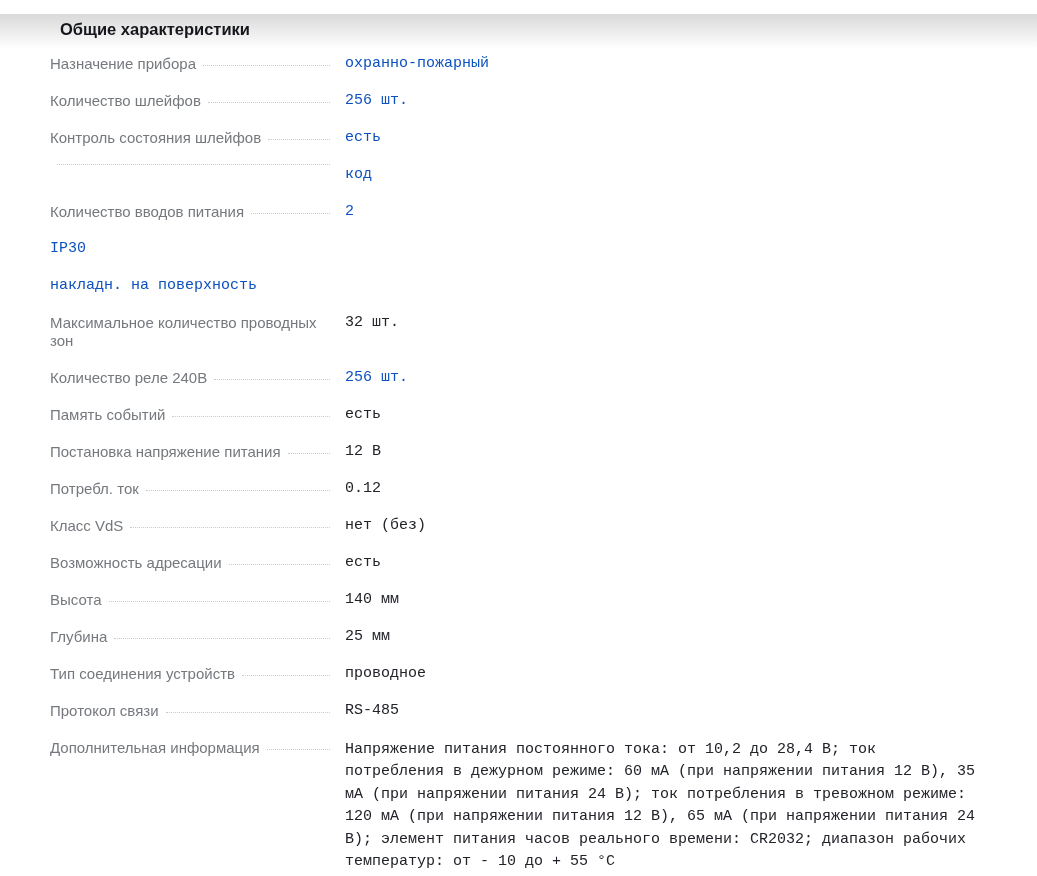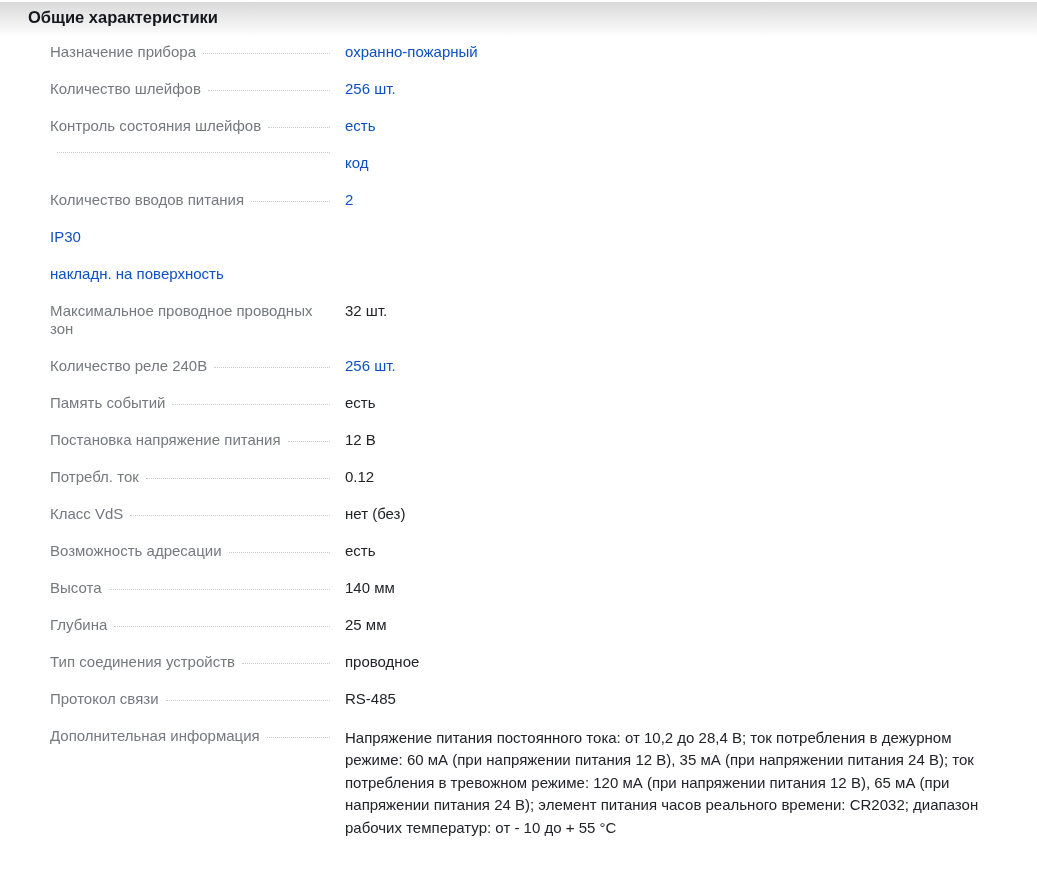--- a/index.html
+++ b/index.html
@@ -9,44 +9,44 @@
     --dots:#c8ccd0;
     --band:#d9d9d9;
   }
   html,body{margin:0;padding:0;}
   body{
     width:1037px;height:876px;overflow:hidden;background:#fff;
     font-family:"Liberation Sans","DejaVu Sans",sans-serif;
     -webkit-font-smoothing:antialiased;
   }
   .band{
-    margin-top:2px;height:38px;box-sizing:border-box;
+    margin-top:14px;height:38px;box-sizing:border-box;
     background:linear-gradient(to bottom, var(--band) 0%, rgba(255,255,255,0) 92%);
-    padding-left:28px;
+    padding-left:60px;
   }
   .band h2{
     margin:0;padding-top:6px;font-size:16.5px;line-height:18px;
     font-weight:bold;color:#15171c;
   }
   .spec-list{padding:3px 52px 0 50px;}
   .row{
     display:flex;align-items:flex-start;
     margin-bottom:19px;font-size:15px;line-height:18px;
   }
   .label-cell{
     flex:0 0 295px;width:295px;box-sizing:border-box;
     display:flex;align-items:baseline;padding-right:15px;
   }
   .label{color:var(--label);}
   .leader{
     flex:1 1 auto;min-width:10px;height:1px;
     border-bottom:1px dotted var(--dots);
     margin-left:7px;transform:translateY(-3px);
   }
-  .value{color:var(--text);max-width:635px;}
+  .value{color:var(--text);max-width:635px;font-family:Liberation Mono, monospace;}
   .value.long{line-height:22.4px;}
   .value a{color:var(--link);text-decoration:none;cursor:pointer;}
 </style>
 </head>
 <body>
 
 <div class="band">
   <h2>Общие характеристики</h2>
 </div>
 
@@ -93,21 +93,21 @@
   <div class="row">
     <div class="value"><a href="#">IP30</a></div>
   </div>
 
   <div class="row">
     <div class="value"><a href="#">накладн. на поверхность</a></div>
   </div>
 
   <div class="row no-leader">
     <div class="label-cell">
-      <span class="label">Максимальное проводное проводных зон</span>
+      <span class="label">Максимальное количество проводных зон</span>
 
     </div>
     <div class="value">32 шт.</div>
   </div>
 
   <div class="row">
     <div class="label-cell">
       <span class="label">Количество реле 240В</span>
       <span class="leader"></span>
     </div>

